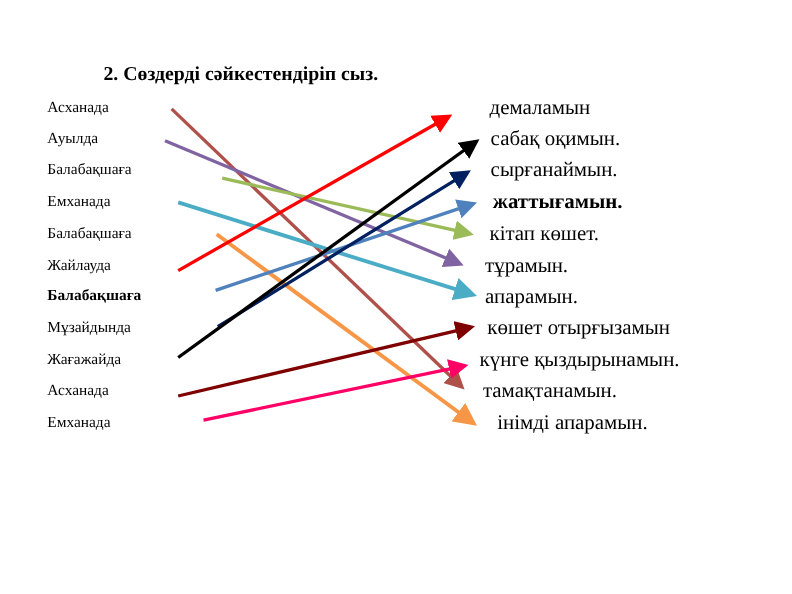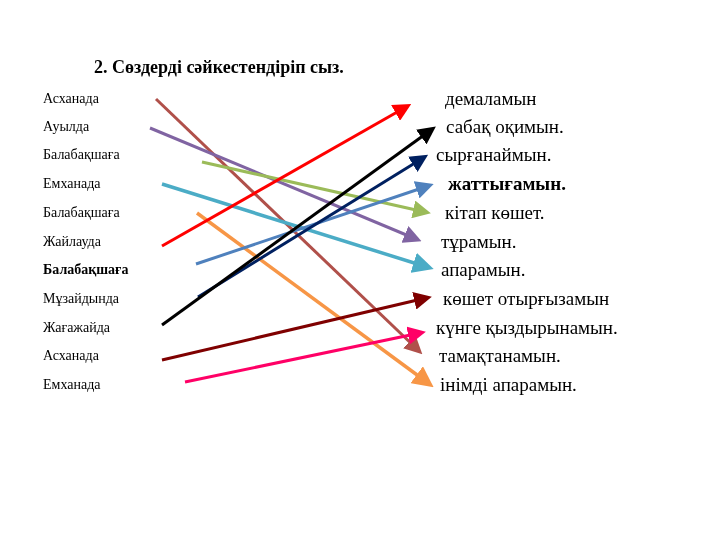--- a/index.html
+++ b/index.html
@@ -23,29 +23,29 @@
 <div class="left-word" style="top:202px">Балабақшаға</div>
 <div class="left-word" style="top:231px">Жайлауда</div>
 <div class="left-word bold" style="top:259px">Балабақшаға</div>
 <div class="left-word" style="top:288px">Мұзайдында</div>
 <div class="left-word" style="top:317px">Жағажайда</div>
 <div class="left-word" style="top:345px">Асханада</div>
 <div class="left-word" style="top:374px">Емханада</div>
 
 <div class="right-word" style="left:445px; top:88px">демаламын</div>
 <div class="right-word" style="left:446px; top:116px">сабақ оқимын.</div>
-<div class="right-word" style="left:436px; top:144px">сырғанаймын.</div>
+<div class="right-word" style="left:446px; top:144px">сырғанаймын.</div>
 <div class="right-word bold" style="left:448px; top:173px">жаттығамын.</div>
 <div class="right-word" style="left:445px; top:202px">кітап көшет.</div>
 <div class="right-word" style="left:441px; top:231px">тұрамын.</div>
 <div class="right-word" style="left:441px; top:259px">апарамын.</div>
 <div class="right-word" style="left:443px; top:288px">көшет отырғызамын</div>
 <div class="right-word" style="left:436px; top:317px">күнге қыздырынамын.</div>
 <div class="right-word" style="left:439px; top:345px">тамақтанамын.</div>
-<div class="right-word" style="left:440px; top:374px">інімді апарамын.</div>
+<div class="right-word" style="left:452px; top:374px">інімді апарамын.</div>
 
 <svg class="arrows" viewBox="0 0 720 540">
   <defs>
     <marker id="ah-brown" markerWidth="6" markerHeight="6" refX="4" refY="3" orient="auto" markerUnits="strokeWidth">
         <path d="M0,0 L6,3 L0,6 Z" fill="#b0504a"></path>
       </marker>
     <marker id="ah-purple" markerWidth="6" markerHeight="6" refX="4" refY="3" orient="auto" markerUnits="strokeWidth">
         <path d="M0,0 L6,3 L0,6 Z" fill="#8064a2"></path>
       </marker>
     <marker id="ah-green" markerWidth="6" markerHeight="6" refX="4" refY="3" orient="auto" markerUnits="strokeWidth">

